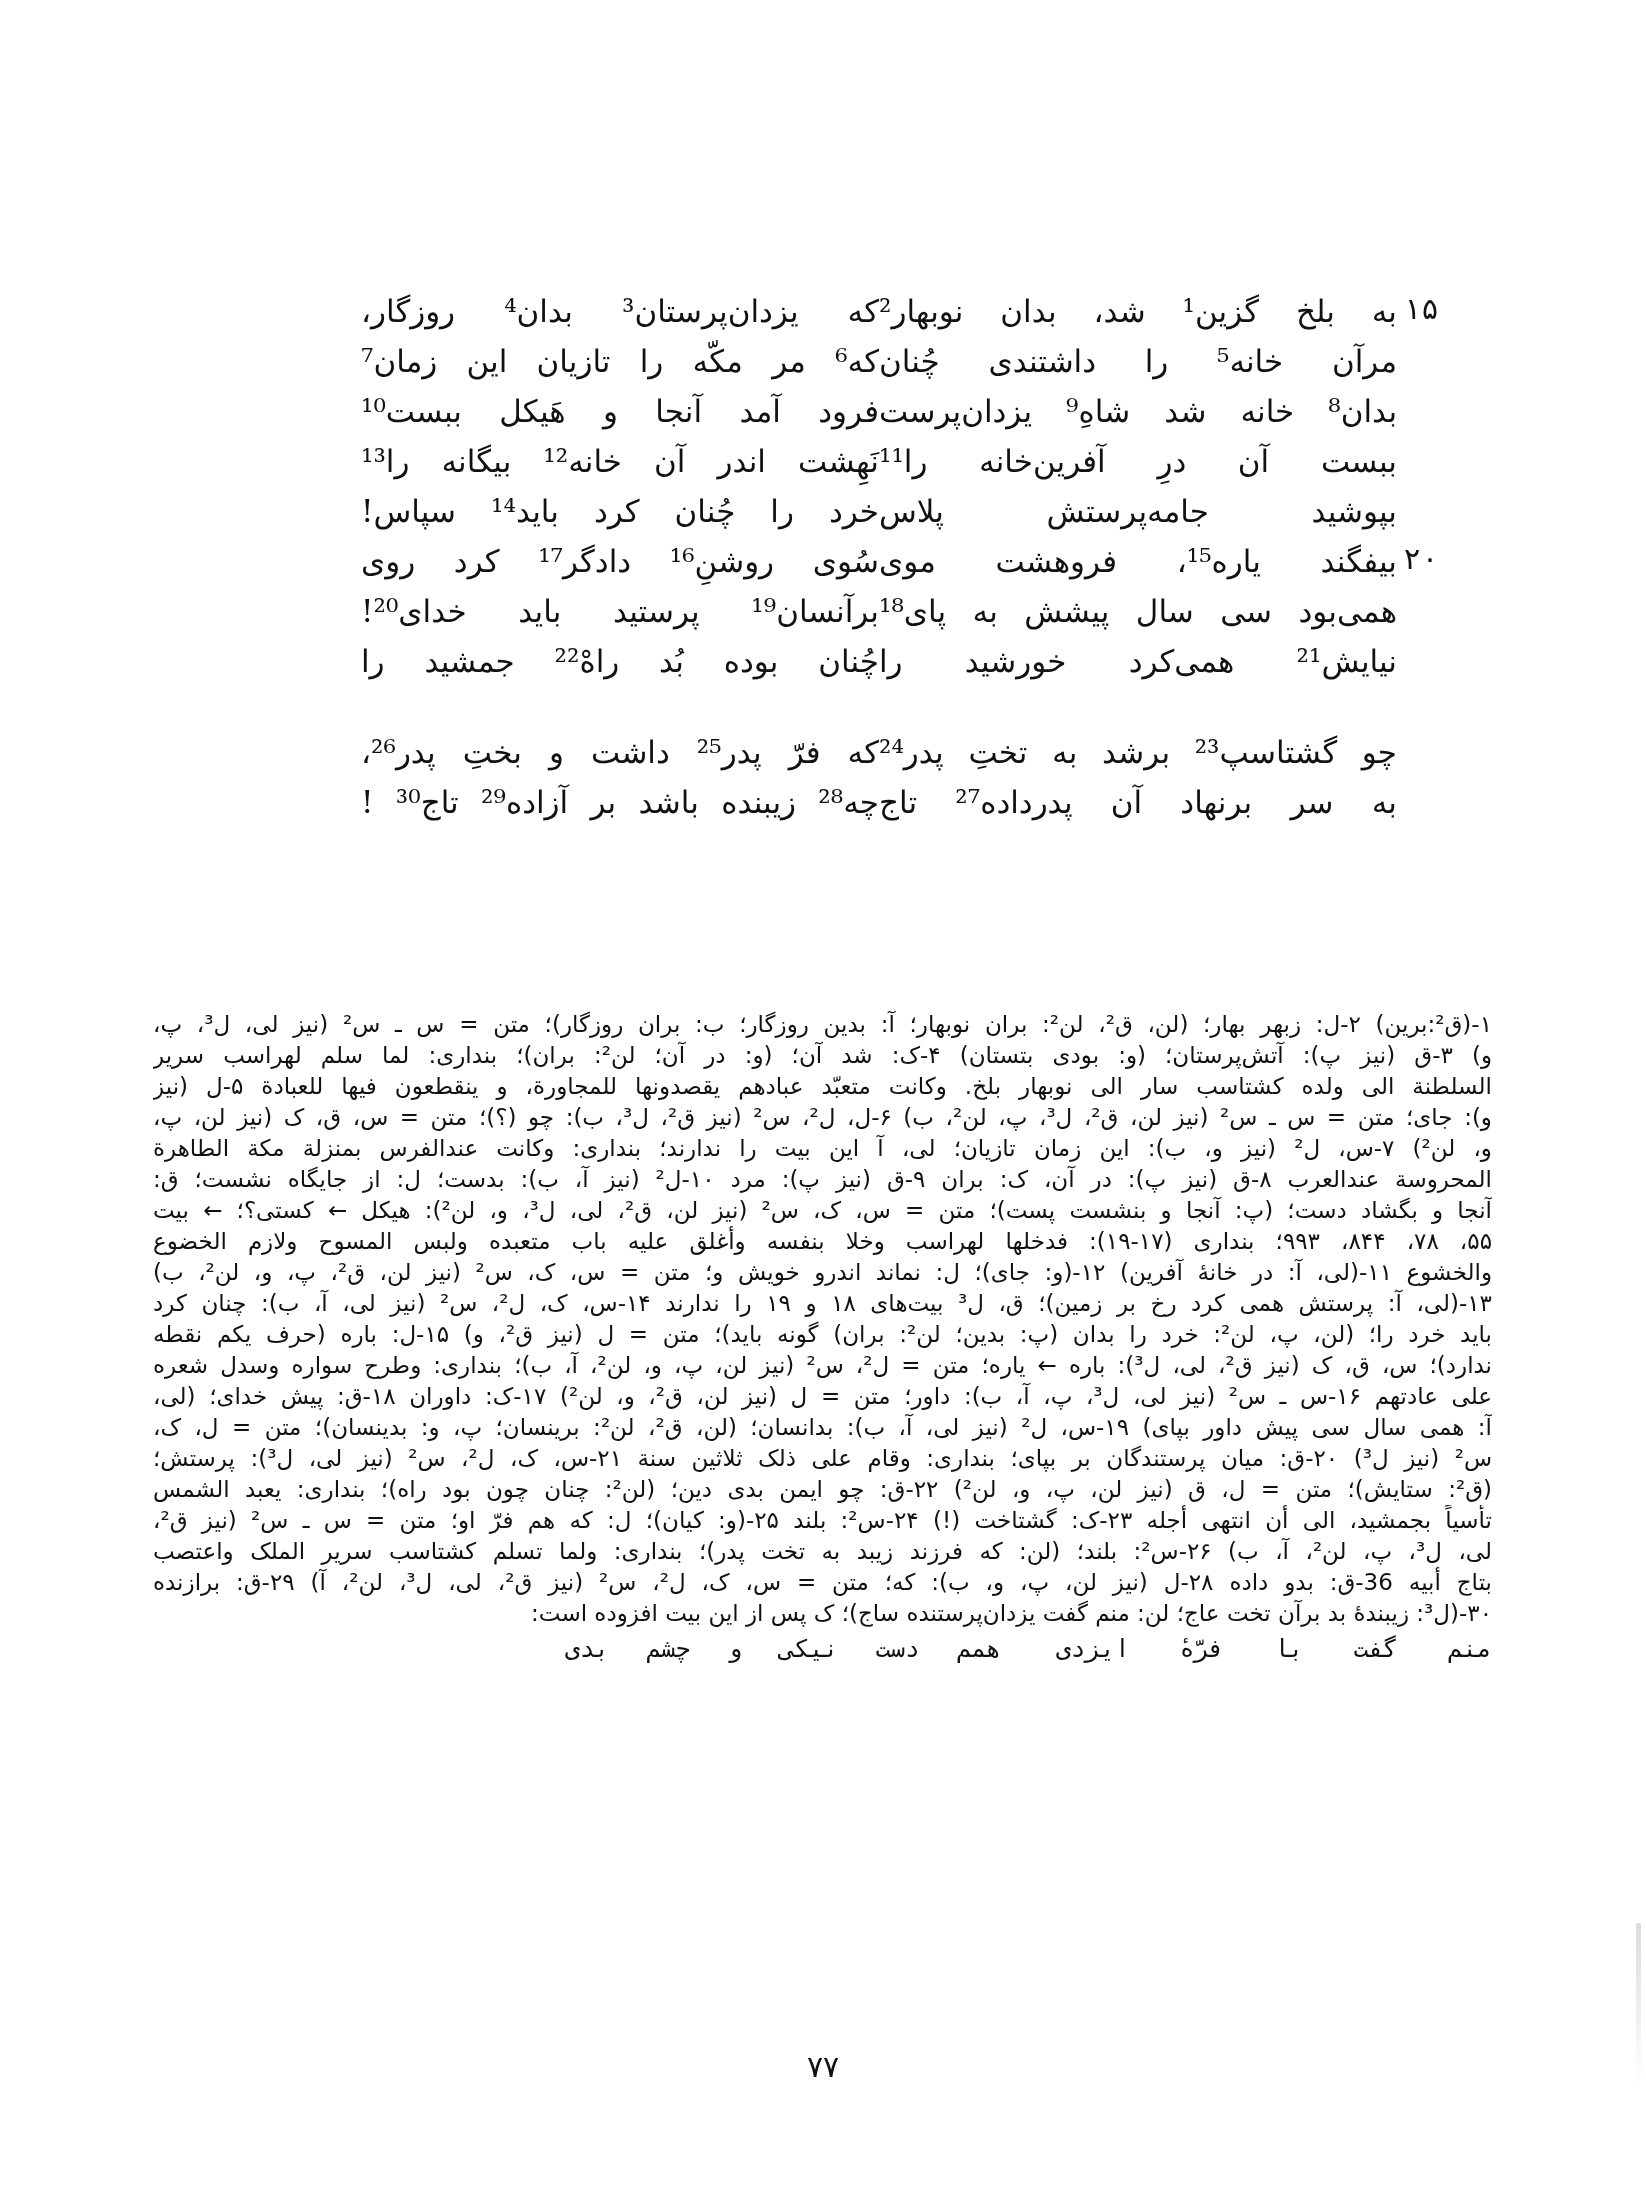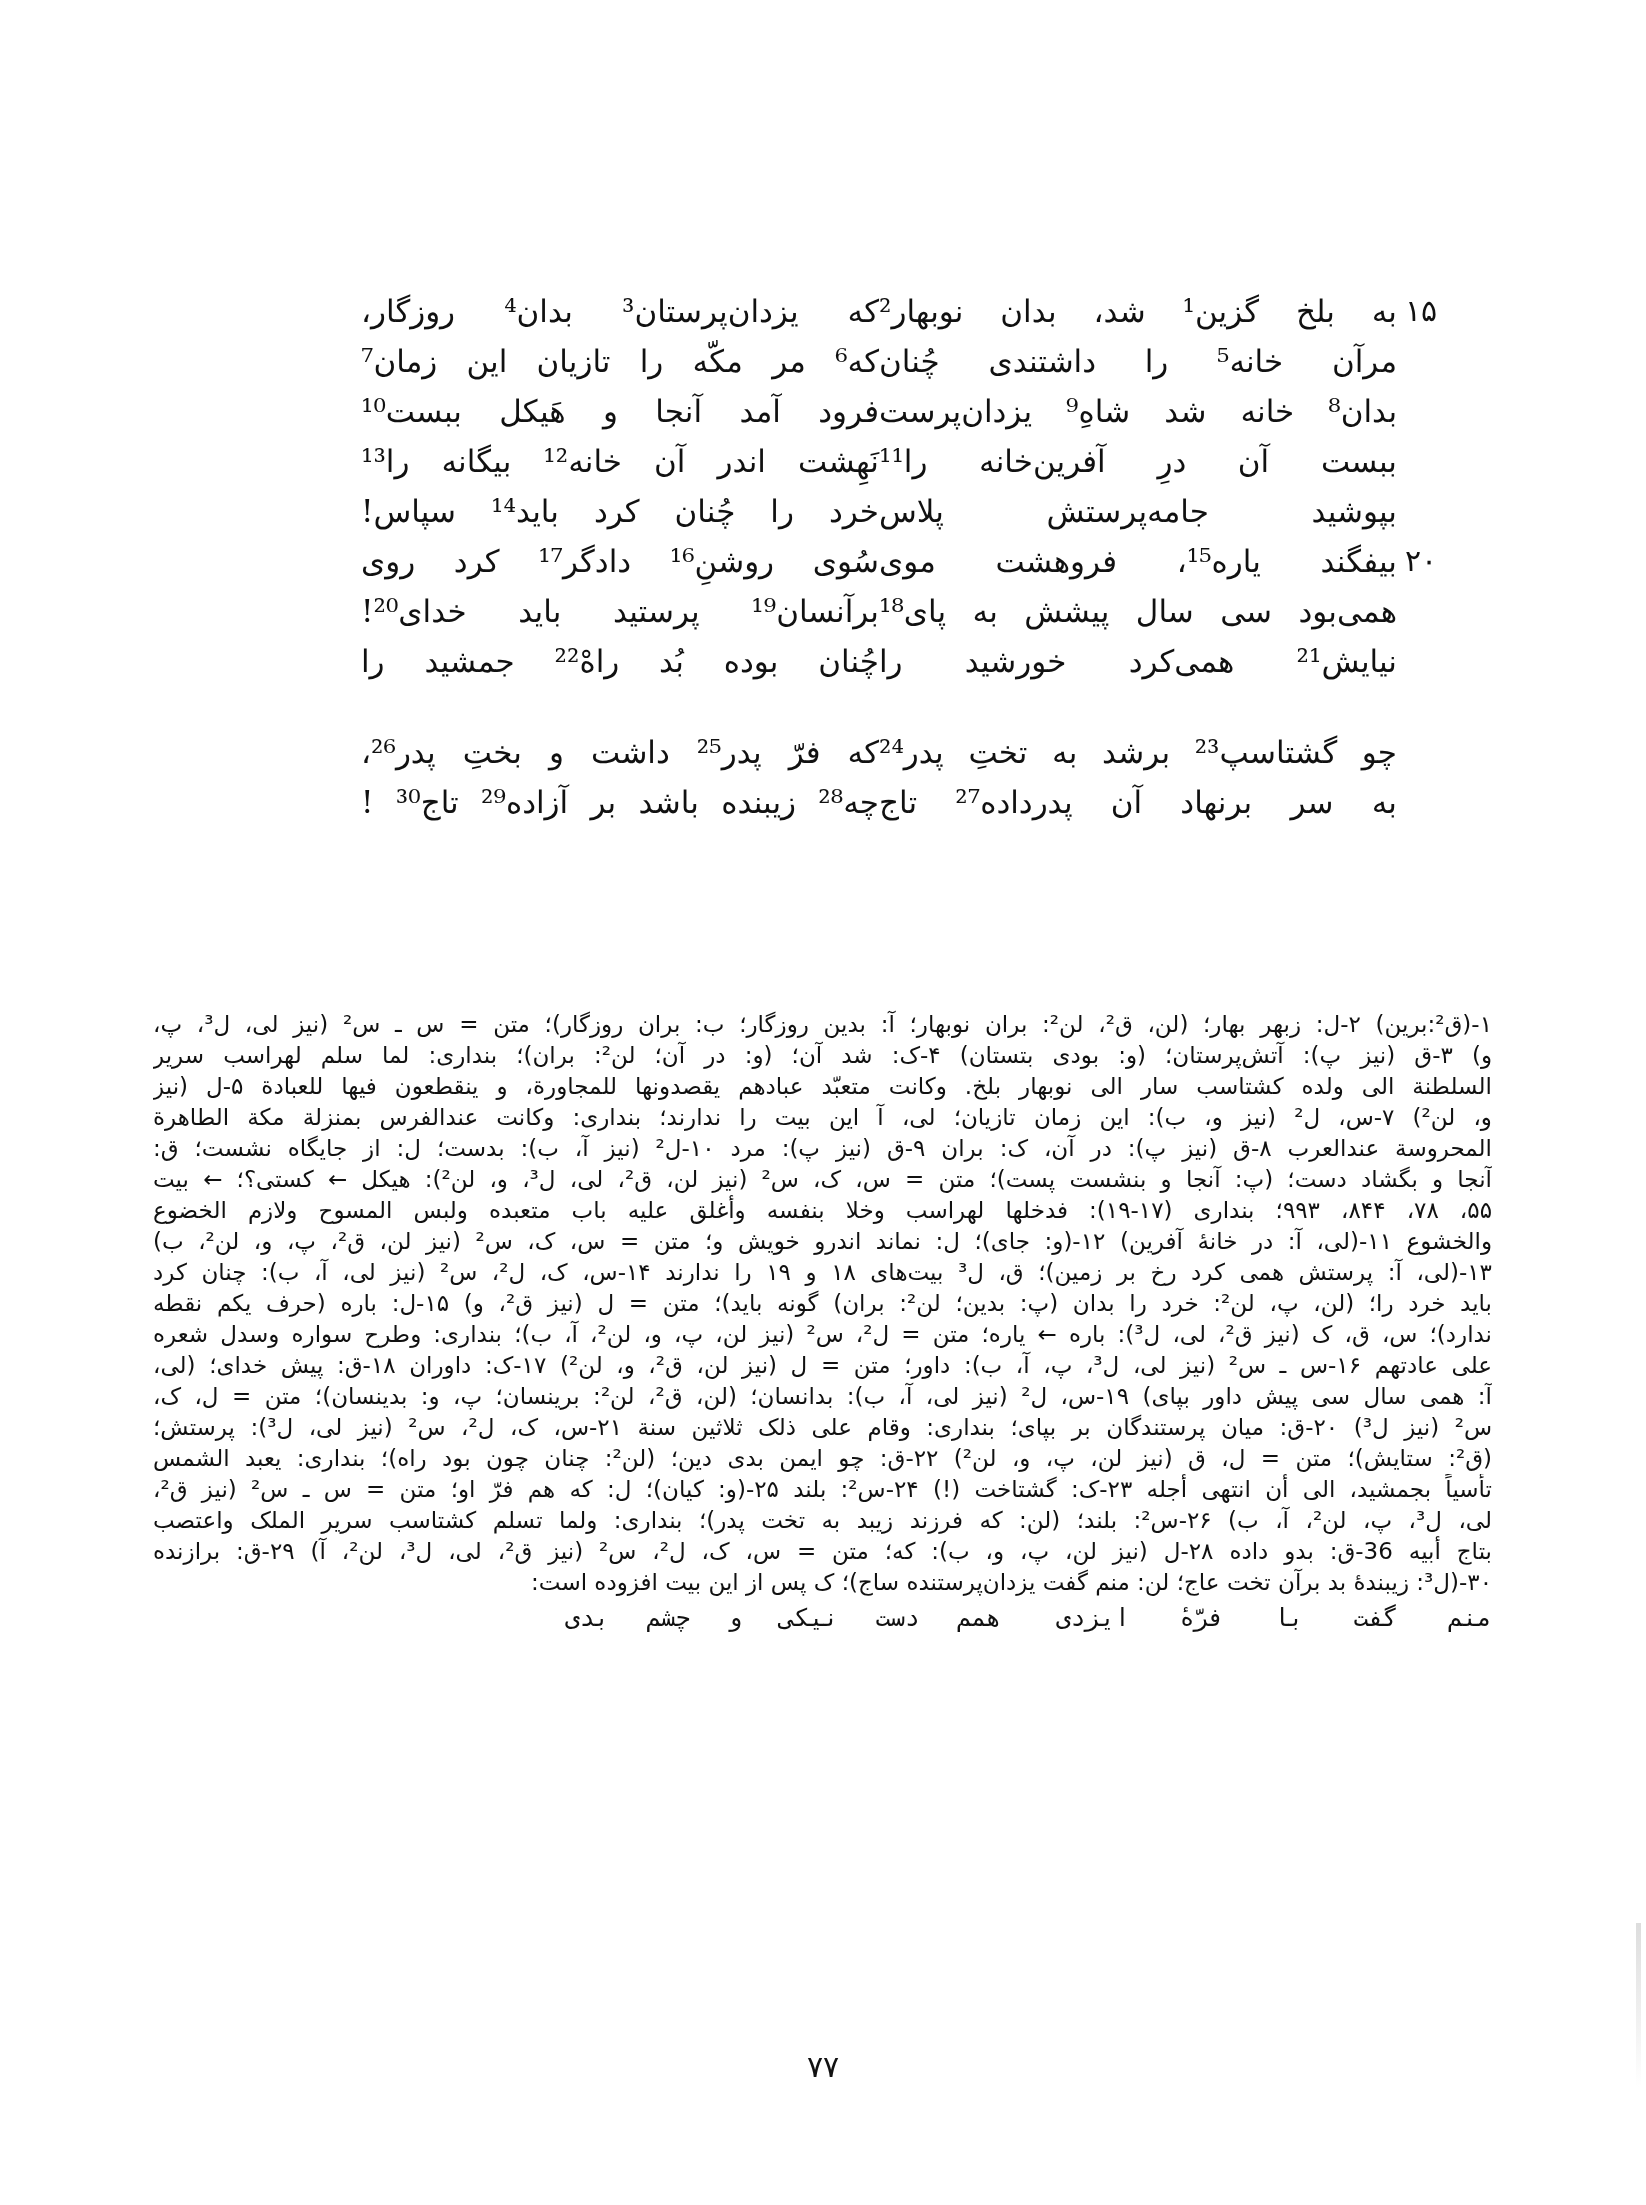--- a/index.html
+++ b/index.html
@@ -24,20 +24,21 @@
       direction: rtl;
     }
     .verse-row {
       display: flex; flex-direction: row; align-items: flex-start;
       height: 50px; line-height: 50px; font-size: 31px; position: relative;
     }
     .verse-row.gap-before { margin-top: 41px; }
     .verse-num {
       position: absolute; right: -48px; width: 48px; text-align: center;
       font-size: 30px;
+      font-family: Liberation Mono, monospace;
     }
     .hemistich {
       width: 518px; text-align: justify; text-align-last: justify;
       white-space: nowrap; overflow: visible;
     }
     .hemistich.first { }
 
     .notes {
       position: absolute; top: 1009px; right: 154px; left: 153px;
       direction: rtl; font-family: "DejaVu Sans", sans-serif;
@@ -117,20 +118,21 @@
       <span class="verse-num"></span>
       <span class="hemistich first">به سر برنهاد آن پدرداده²⁷ تاج</span>
       <span class="hemistich">چه²⁸ زیبنده باشد بر آزاده²⁹ تاج³⁰ !</span>
     </div>
   </div>
 
   <div class="notes">
     <div class="note-line">۱-(ق²:برین) ۲-ل: زبهر بهار؛ (لن، ق²، لن²: بران نوبهار؛ آ: بدین روزگار؛ ب: بران روزگار)؛ متن = س ـ س² (نیز لی، ل³، پ،</div>
     <div class="note-line">و) ۳-ق (نیز پ): آتش‌پرستان؛ (و: بودی بتستان) ۴-ک: شد آن؛ (و: در آن؛ لن²: بران)؛ بنداری: لما سلم لهراسب سریر</div>
     <div class="note-line">السلطنة الی ولده کشتاسب سار الی نوبهار بلخ. وکانت متعبّد عبادهم یقصدونها للمجاورة، و ینقطعون فیها للعبادة ۵-ل (نیز</div>
+    <div class="note-line">و): جای؛ متن = س ـ س² (نیز لن، ق²، ل³، پ، لن²، ب) ۶-ل، ل²، س² (نیز ق²، ل³، ب): چو (؟)؛ متن = س، ق، ک (نیز لن، پ،</div>
     <div class="note-line">و، لن²) ۷-س، ل² (نیز و، ب): این زمان تازیان؛ لی، آ این بیت را ندارند؛ بنداری: وکانت عندالفرس بمنزلة مکة الطاهرة</div>
     <div class="note-line">المحروسة عندالعرب ۸-ق (نیز پ): در آن، ک: بران ۹-ق (نیز پ): مرد ۱۰-ل² (نیز آ، ب): بدست؛ ل: از جایگاه نشست؛ ق:</div>
     <div class="note-line">آنجا و بگشاد دست؛ (پ: آنجا و بنشست پست)؛ متن = س، ک، س² (نیز لن، ق²، لی، ل³، و، لن²): هیکل ← کستی؟؛ ← بیت</div>
     <div class="note-line">۵۵، ۷۸، ۸۴۴، ۹۹۳؛ بنداری (۱۷-۱۹): فدخلها لهراسب وخلا بنفسه وأغلق علیه باب متعبده ولبس المسوح ولازم الخضوع</div>
     <div class="note-line">والخشوع ۱۱-(لی، آ: در خانهٔ آفرین) ۱۲-(و: جای)؛ ل: نماند اندرو خویش و؛ متن = س، ک، س² (نیز لن، ق²، پ، و، لن²، ب)</div>
     <div class="note-line">۱۳-(لی، آ: پرستش همی کرد رخ بر زمین)؛ ق، ل³ بیت‌های ۱۸ و ۱۹ را ندارند ۱۴-س، ک، ل²، س² (نیز لی، آ، ب): چنان کرد</div>
     <div class="note-line">باید خرد را؛ (لن، پ، لن²: خرد را بدان (پ: بدین؛ لن²: بران) گونه باید)؛ متن = ل (نیز ق²، و) ۱۵-ل: باره (حرف یکم نقطه</div>
     <div class="note-line">ندارد)؛ س، ق، ک (نیز ق²، لی، ل³): باره ← یاره؛ متن = ل²، س² (نیز لن، پ، و، لن²، آ، ب)؛ بنداری: وطرح سواره وسدل شعره</div>
     <div class="note-line">علی عادتهم ۱۶-س ـ س² (نیز لی، ل³، پ، آ، ب): داور؛ متن = ل (نیز لن، ق²، و، لن²) ۱۷-ک: داوران ۱۸-ق: پیش خدای؛ (لی،</div>
     <div class="note-line">آ: همی سال سی پیش داور بپای) ۱۹-س، ل² (نیز لی، آ، ب): بدانسان؛ (لن، ق²، لن²: برینسان؛ پ، و: بدینسان)؛ متن = ل، ک،</div>

